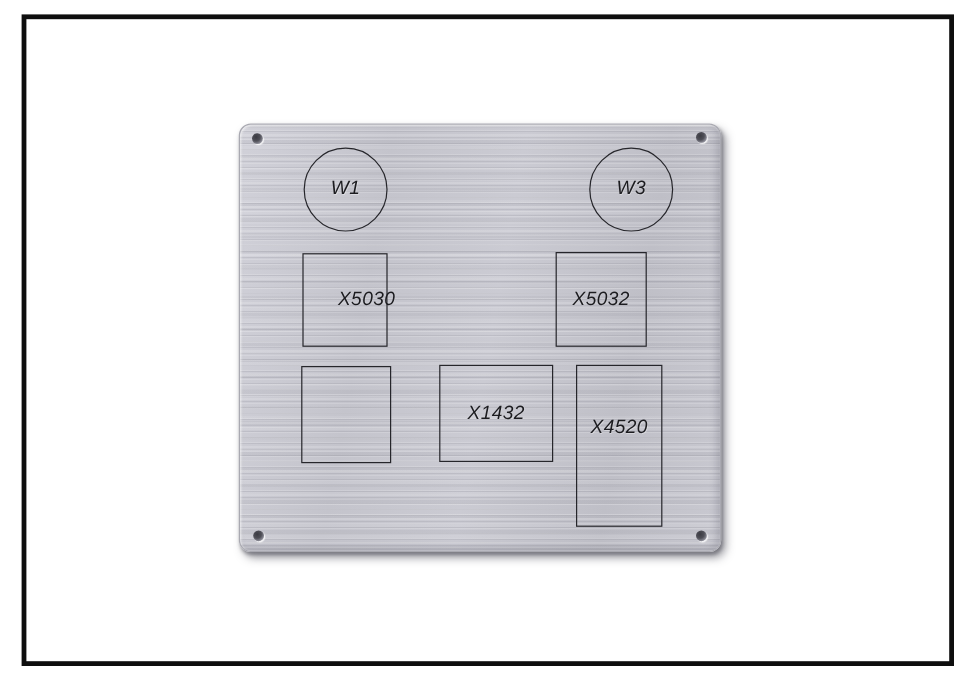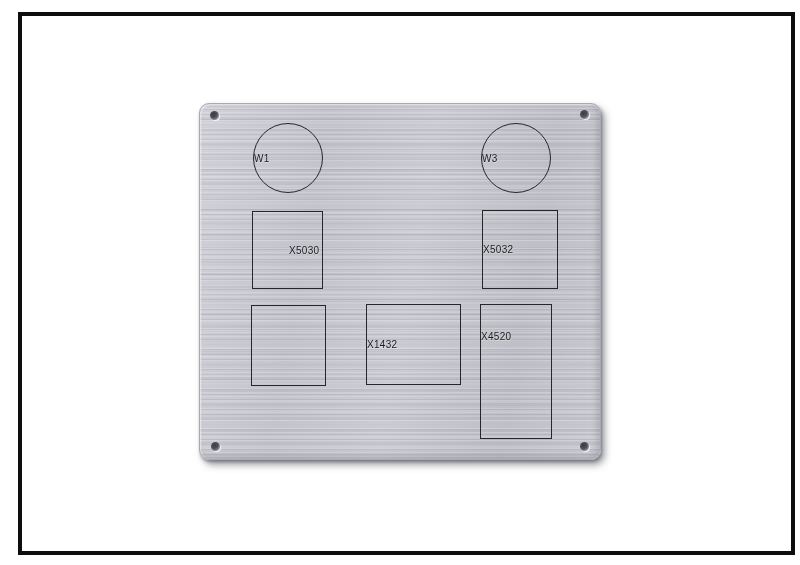--- a/index.html
+++ b/index.html
@@ -59,36 +59,37 @@
   .hole.tl { left: 10px;  top: 7px; }
   .hole.tr { left: 380px; top: 6px; }
   .hole.bl { left: 11px;  top: 338px; }
   .hole.br { left: 380px; top: 338px; }
   .shape {
     position: absolute;
     box-sizing: border-box;
     border: 1.5px solid #26262b;
     display: flex;
     align-items: center;
-    justify-content: flex-start;
-    font-size: 10px;
+    justify-content: center;
+    font-size: 16px;
     color: #1c1c20;
     letter-spacing: 0.3px;
     text-shadow: 0.5px 0.5px 0.5px rgba(255,255,255,0.35);
+    font-style: italic;
   }
   .circle { border-radius: 50%; }
   .c1 { left: 53px;  top: 19px;  width: 70px; height: 70px; }
   .c2 { left: 169px; top: 20px;  width: 70px; height: 70px; }
-  .c3 { left: 281px; top: 19px;  width: 70px; height: 70px; }
+  .c3 { left: 291px; top: 19px;  width: 70px; height: 70px; }
   .r1 { left: 52px;  top: 107px; width: 71px; height: 78px; padding-left: 36px; }
   .r2 { left: 167px; top: 107px; width: 71px; height: 77px; }
-  .r3 { left: 282px; top: 106px; width: 76px; height: 79px; }
+  .r3 { left: 263px; top: 106px; width: 76px; height: 79px; }
   .r4 { left: 51px;  top: 201px; width: 75px; height: 81px; }
   .r5 { left: 166px; top: 200px; width: 95px; height: 81px; }
-  .r6 { left: 280px; top: 200px; width: 72px; height: 135px; align-items: flex-start; padding-top: 26px; }
+  .r6 { left: 280px; top: 200px; width: 72px; height: 135px; align-items: flex-start; padding-top: 43px; }
 </style>
 </head>
 <body>
 
 <div class="stage">
   <div class="frame"></div>
 
   <div class="panel">
     <div class="hole tl"></div>
     <div class="hole tr"></div>

